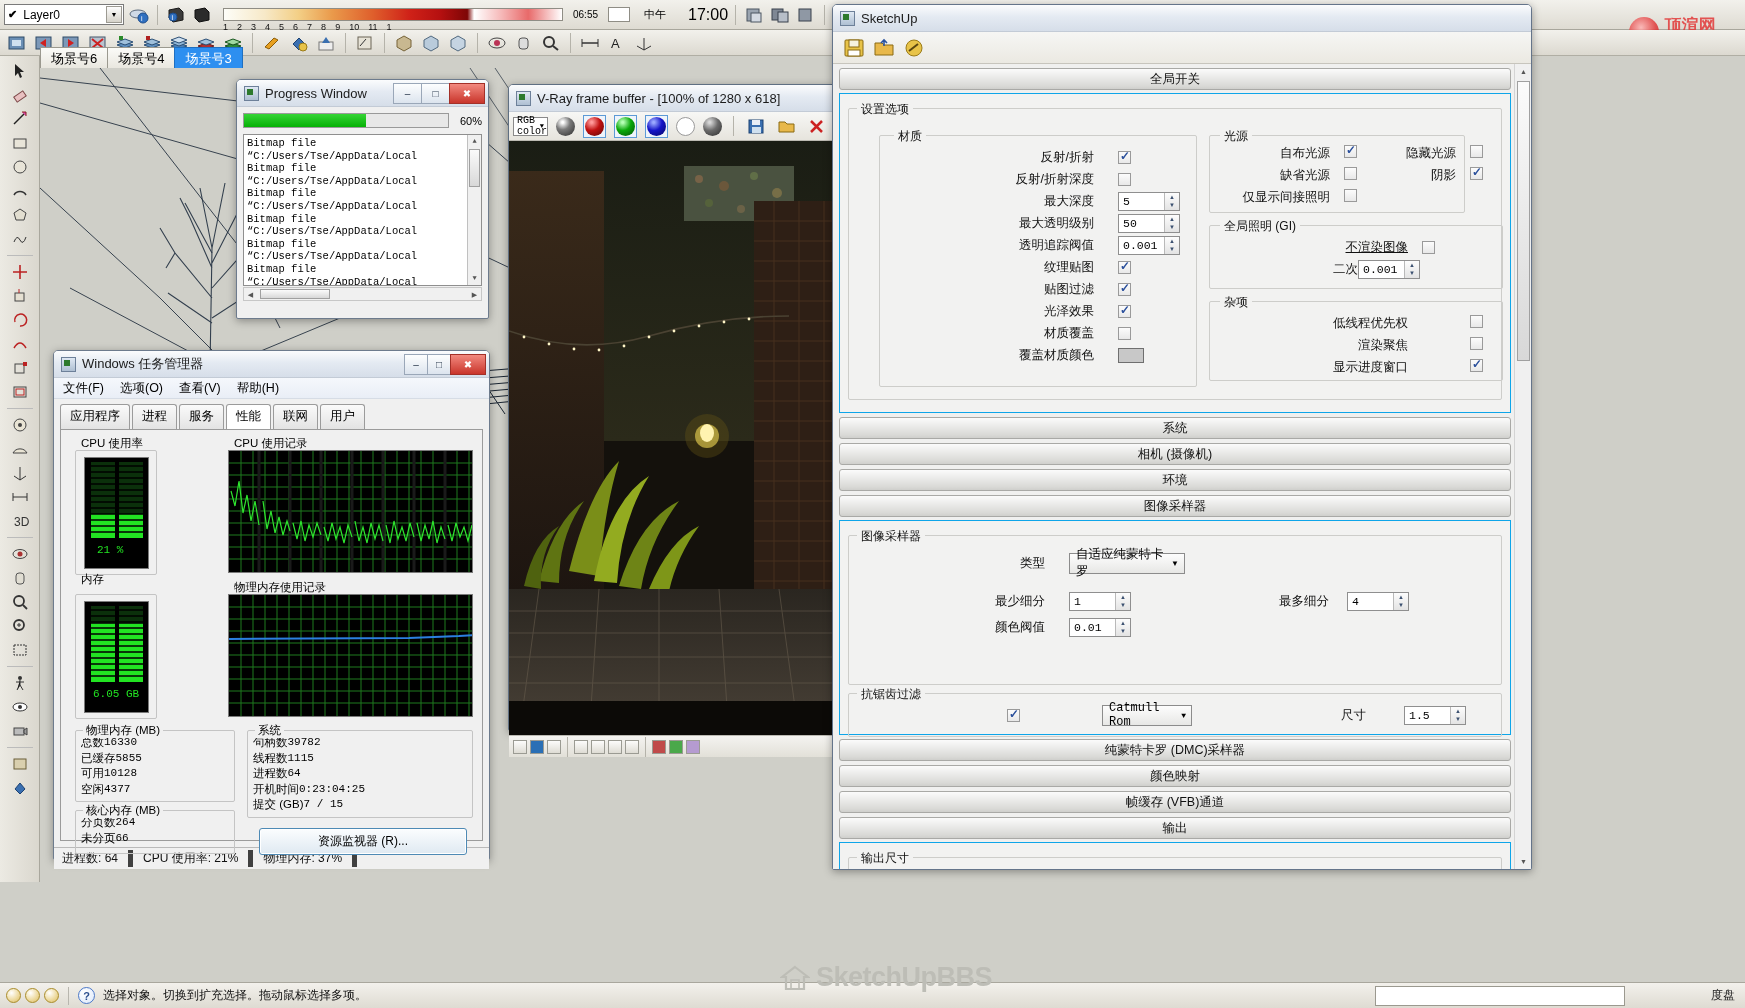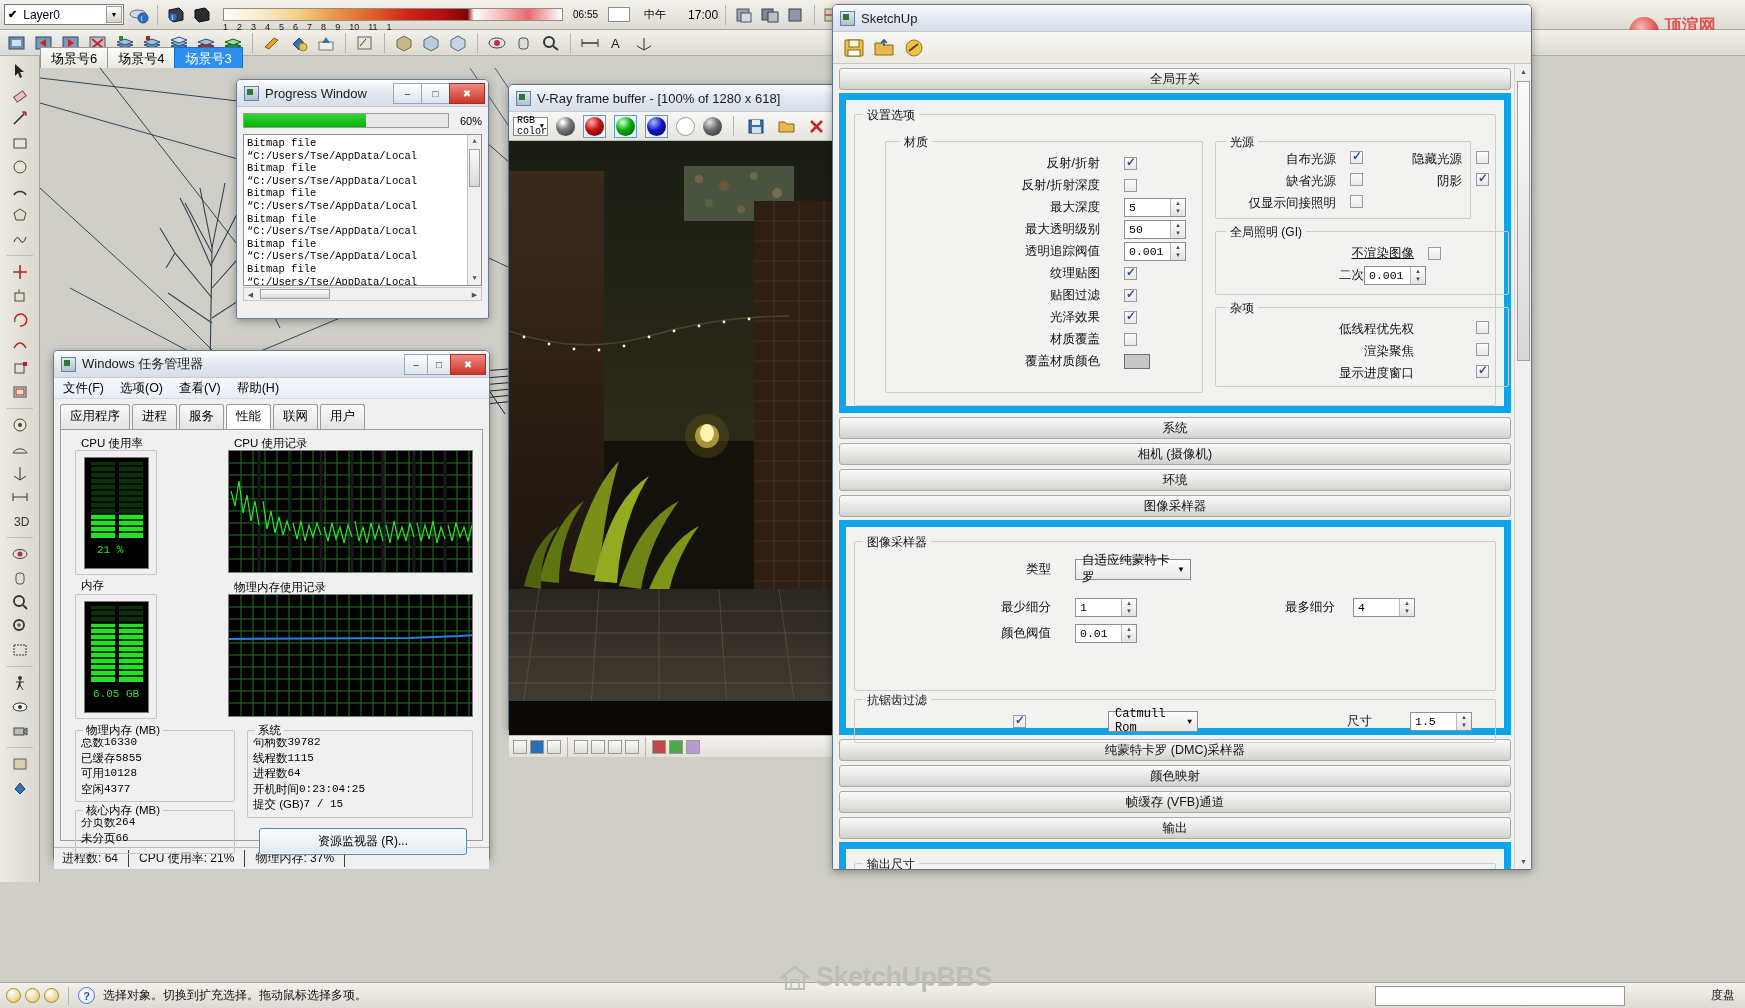--- a/index.html
+++ b/index.html
@@ -192,21 +192,21 @@
   .tm-tab.active { background:#fff; font-weight:normal; position:relative; top:0; }
   .tm-page { margin:0 6px 6px 6px; border:1px solid #9b9b9b; background:#f0f0f0;
      height:calc(100% - 27px - 21px - 26px - 22px); padding:7px; position:relative;}
   .fieldset { border:1px solid #c4c4c4; border-radius:2px; position:absolute; }
   .fs-label { position:absolute; top:-8px; left:7px; background:#f0f0f0; padding:0 3px; font-size:11.5px;}
   .graph-black { background:#000; border:1px solid #7a7a7a; position:relative; overflow:hidden;}
   .tm-status {
      height:22px; margin:0; border-top:1px solid #b9b9b9; background:#f0f0f0;
      display:flex; align-items:center; font-size:12px; color:#111;
   }
-  .tm-status span { padding:0 10px; border-right:1px solid #404040; }
+  .tm-status span { padding:0 10px; border-right:5px solid #404040; }
   .tm-status span:first-child{padding-left:8px;}
   .tm-btn {
      border:1px solid #4e8ab5; border-radius:3px; background:linear-gradient(#fbfdfe,#dfe9f2);
      font-size:12px; text-align:center; padding:4px 0; color:#000;
      box-shadow:inset 0 0 0 1px #fff;
   }
   .kv { display:flex; justify-content:flex-start; font-size:11.5px; line-height:15.5px; padding:0 5px;
      font-family:"Liberation Sans",sans-serif;}
   .kv .k{ }
   .kv .v{ font-family:"Liberation Mono",monospace; font-size:11px;}
@@ -216,21 +216,21 @@
   .vr-toolbar { height:32px; display:flex; align-items:center; gap:8px; padding-left:10px;
      background:linear-gradient(#f6f6f4,#ebe9e2); border-bottom:1px solid #c7c5bd;}
   .vr-body { position:relative; height:calc(100% - 27px - 32px); background:#f0f0ef; overflow:hidden;}
   .vr-scroll { position:absolute; right:0; top:0; width:17px; height:100%;
      background:#f0f0f0; border-left:1px solid #d4d4d4;}
   .vr-rollout {
      margin:4px 20px 0 6px; height:22px; display:flex; align-items:center; justify-content:center;
      font-size:12.5px; background:linear-gradient(#fbfbfb,#d9d9d6 85%,#cfcfcc);
      border:1px solid #a9a9a6; border-radius:3px; color:#111;
   }
-  .vr-panel { margin:3px 20px 0 6px; border:7px solid #0ea5e9; background:#f2f2f1; position:relative;}
+  .vr-panel { margin:3px 20px 0 6px; border:1px solid #0ea5e9; background:#f2f2f1; position:relative;}
   .grp { border:1px solid #cdcdca; border-radius:2px; position:relative; margin:12px 8px 8px 8px; padding:10px 6px 8px;}
   .grp > .glab { position:absolute; top:-8px; left:8px; background:#f2f2f1; padding:0 4px; font-size:12px; color:#111;}
   .row { display:flex; align-items:center; height:22px; }
   .rlab { text-align:right; font-size:12.5px; color:#111; }
   .cbx { width:13px;height:13px;border:1px solid #9a9a9a; background:linear-gradient(#fcfcfc,#e8e8e8);
      display:inline-block; position:relative; flex:none;}
   .cbx.on:after { content:"✓"; position:absolute; left:1px; top:-3px; font-size:12px; color:#2a4f9b; font-weight:bold;}
   .spin { display:flex; align-items:stretch; height:19px; border:1px solid #8f8f8f; background:#fff; }
   .spin .val { flex:1; padding:0 4px; font-family:"Liberation Mono",monospace; font-size:11.5px;
      display:flex; align-items:center; color:#000;}
@@ -319,21 +319,21 @@
           <span>8</span>
           <span>9</span>
           <span>10</span>
           <span>11</span>
           <span>1</span>
         </div>
     </div>
     <div style="font-size:10px;margin-left:6px;">06:55</div>
     <div style="width:22px;height:15px;background:#fff;border:1px solid #8f8d85;margin-left:6px;"></div>
     <div style="font-size:11px;margin-left:10px;">中午</div>
-    <div style="font-size:12px;margin-left:18px;">17:00</div>
+    <div style="font-size:16px;margin-left:18px;">17:00</div>
     <div class="sep-v"></div>
     <div class="icbox">
         <svg width="20" height="18">
           <rect x="3" y="3" width="12" height="12" fill="#9aa4b0" stroke="#4a5460"></rect>
           <rect x="7" y="7" width="10" height="9" fill="#d4dae2" stroke="#4a5460"></rect>
         </svg>
       </div>
     <div class="icbox">
         <svg width="20" height="18">
           <rect x="2" y="3" width="11" height="11" fill="#7e8794" stroke="#39414c"></rect>
@@ -995,21 +995,21 @@
             <path d="M64 72 L68 88 L72 70 L76 90 L80 74 L84 86 L88 72 L92 84"></path>
             <path d="M95 76 L99 90 L103 72 L107 88 L111 76 L115 92 L119 74 L123 86"></path>
             <path d="M126 70 L130 90 L134 76 L138 92 L142 72 L146 88 L150 74 L154 90"></path>
             <path d="M157 74 L161 92 L165 70 L169 88 L173 76 L177 90 L181 72 L185 86"></path>
             <path d="M188 72 L192 90 L196 74 L200 88 L204 70 L208 92 L212 76 L216 88"></path>
             <path d="M219 74 L223 90 L227 72 L231 86 L235 76 L239 90 L243 74"></path>
           </g>
         </svg>
       </div>
 
-      <div style="position:absolute;left:20px;top:148px;font-size:11.5px;">内存</div>
+      <div style="position:absolute;left:20px;top:142px;font-size:11.5px;">内存</div>
       <div class="fieldset" style="left:14px;top:164px;width:82px;height:125px;background:#f0f0f0;">
         <div class="graph-black" style="position:absolute;left:8px;top:6px;width:65px;height:112px;">
           <svg width="65" height="112">
             <g fill="#1f8a1f">
               <rect x="6" y="4" width="24" height="76" opacity=".35"></rect>
               <rect x="34" y="4" width="24" height="76" opacity=".35"></rect>
             </g>
             <g fill="#22e322">
               <rect x="6" y="22" width="24" height="58"></rect>
               <rect x="34" y="22" width="24" height="58"></rect>

